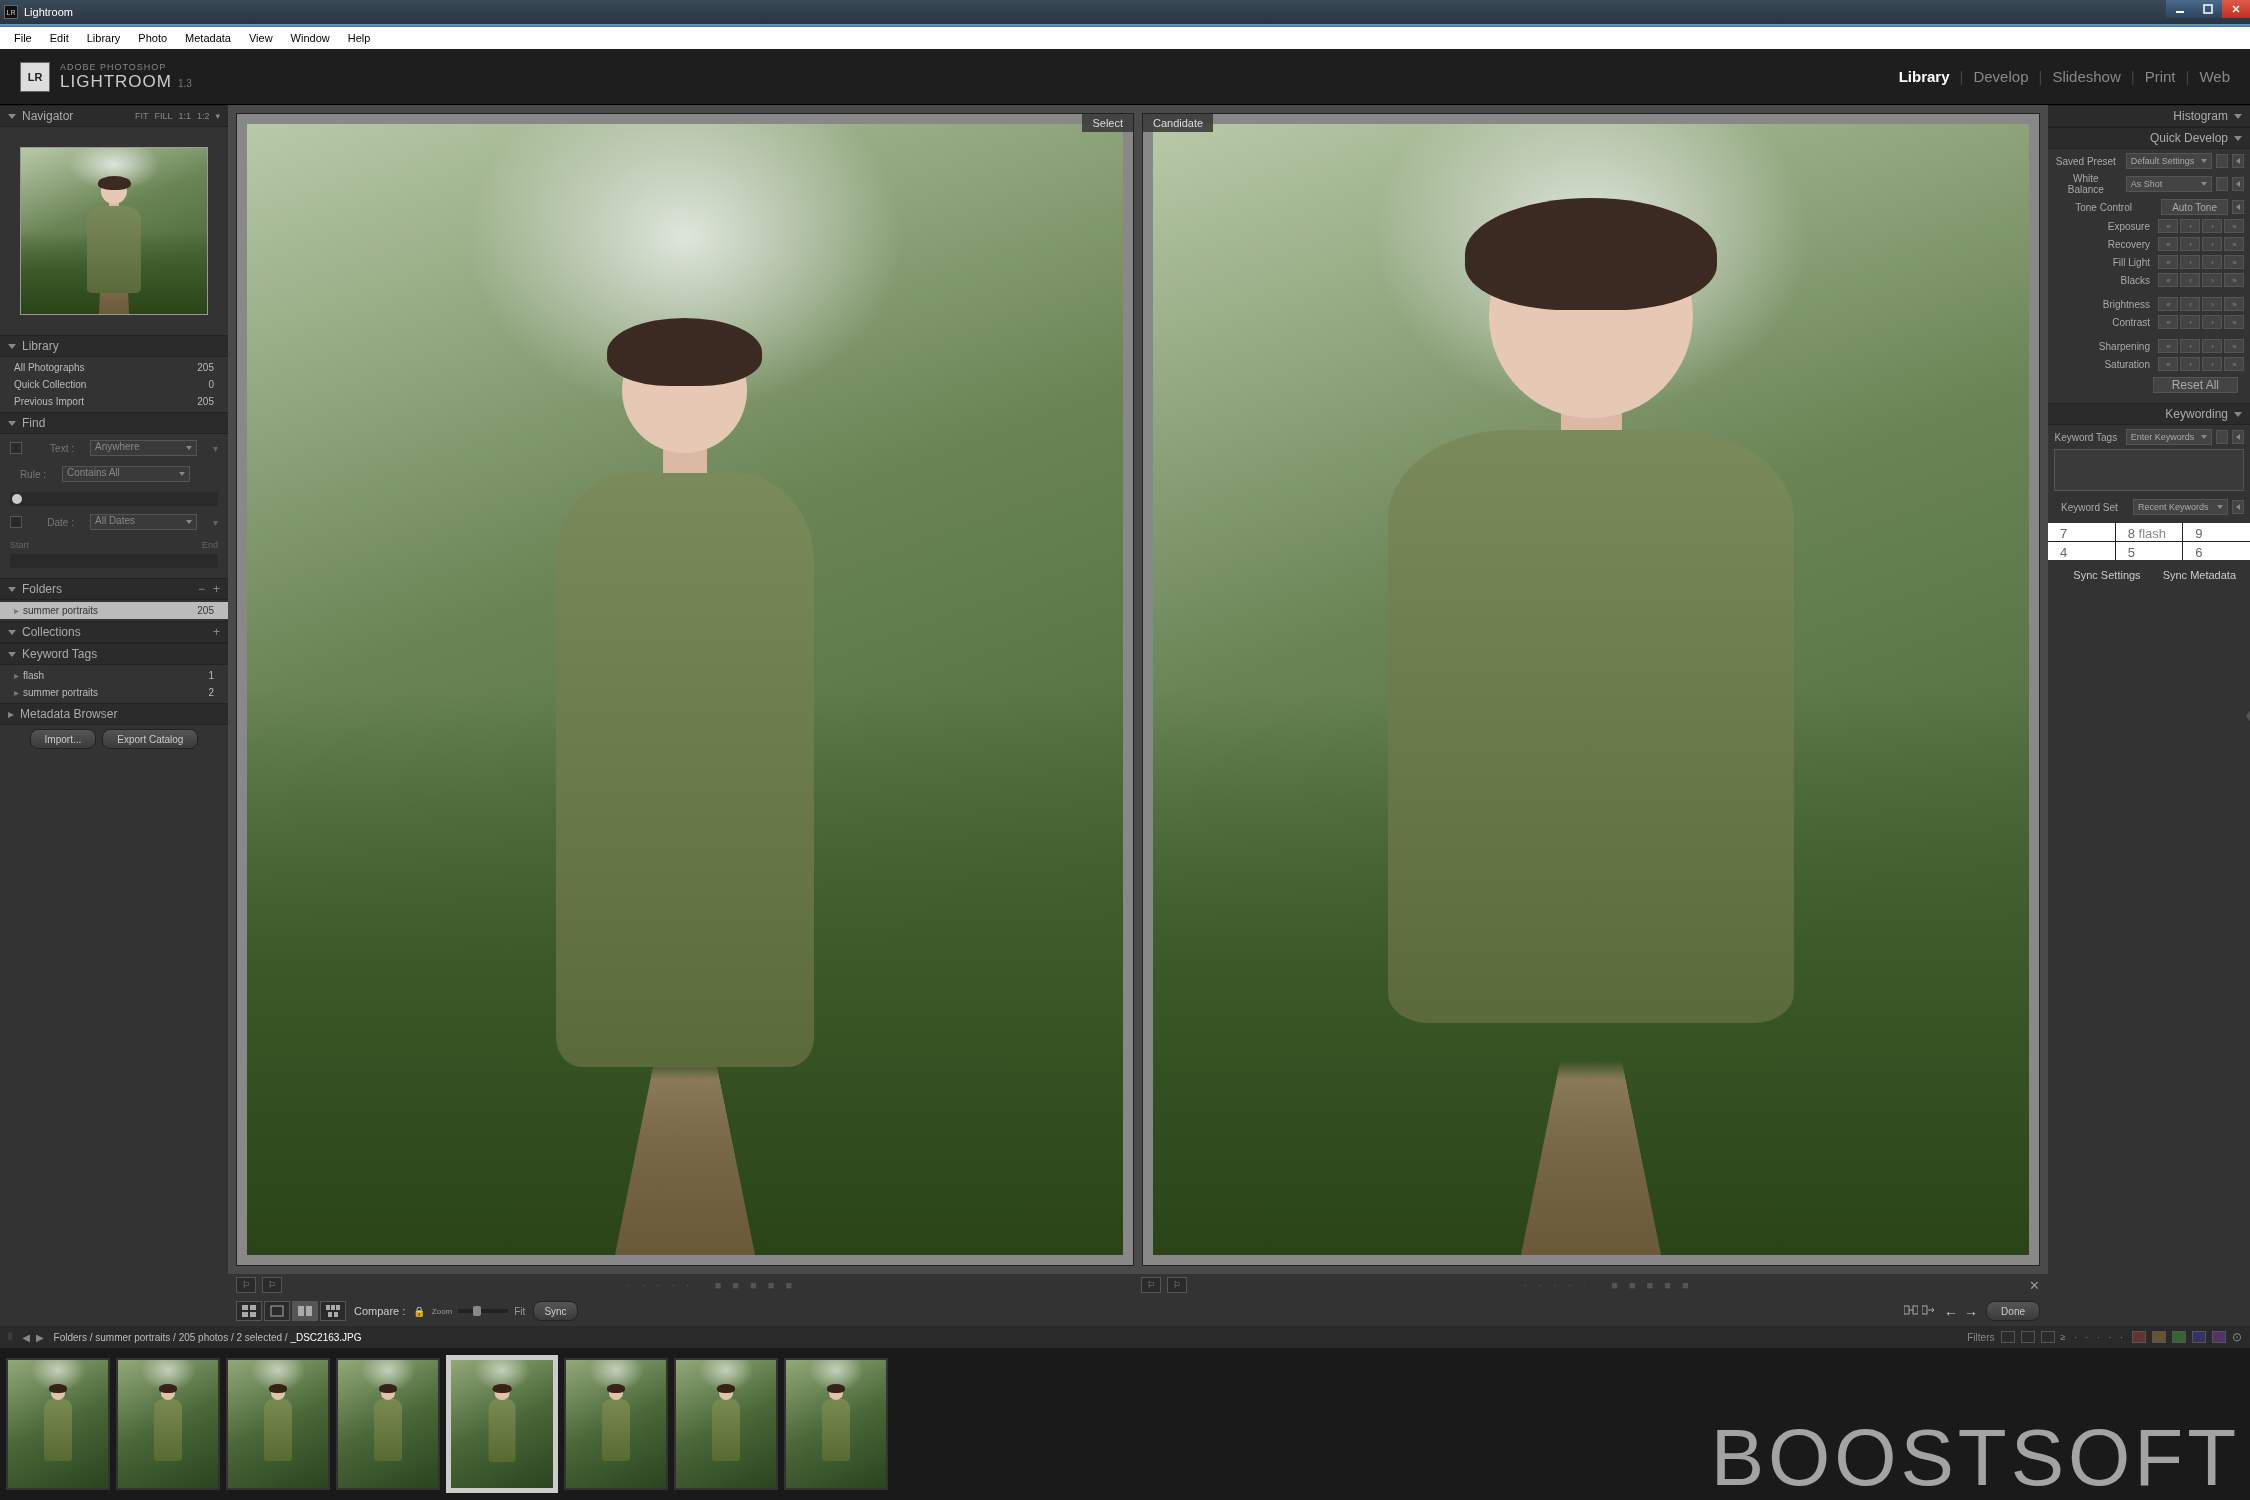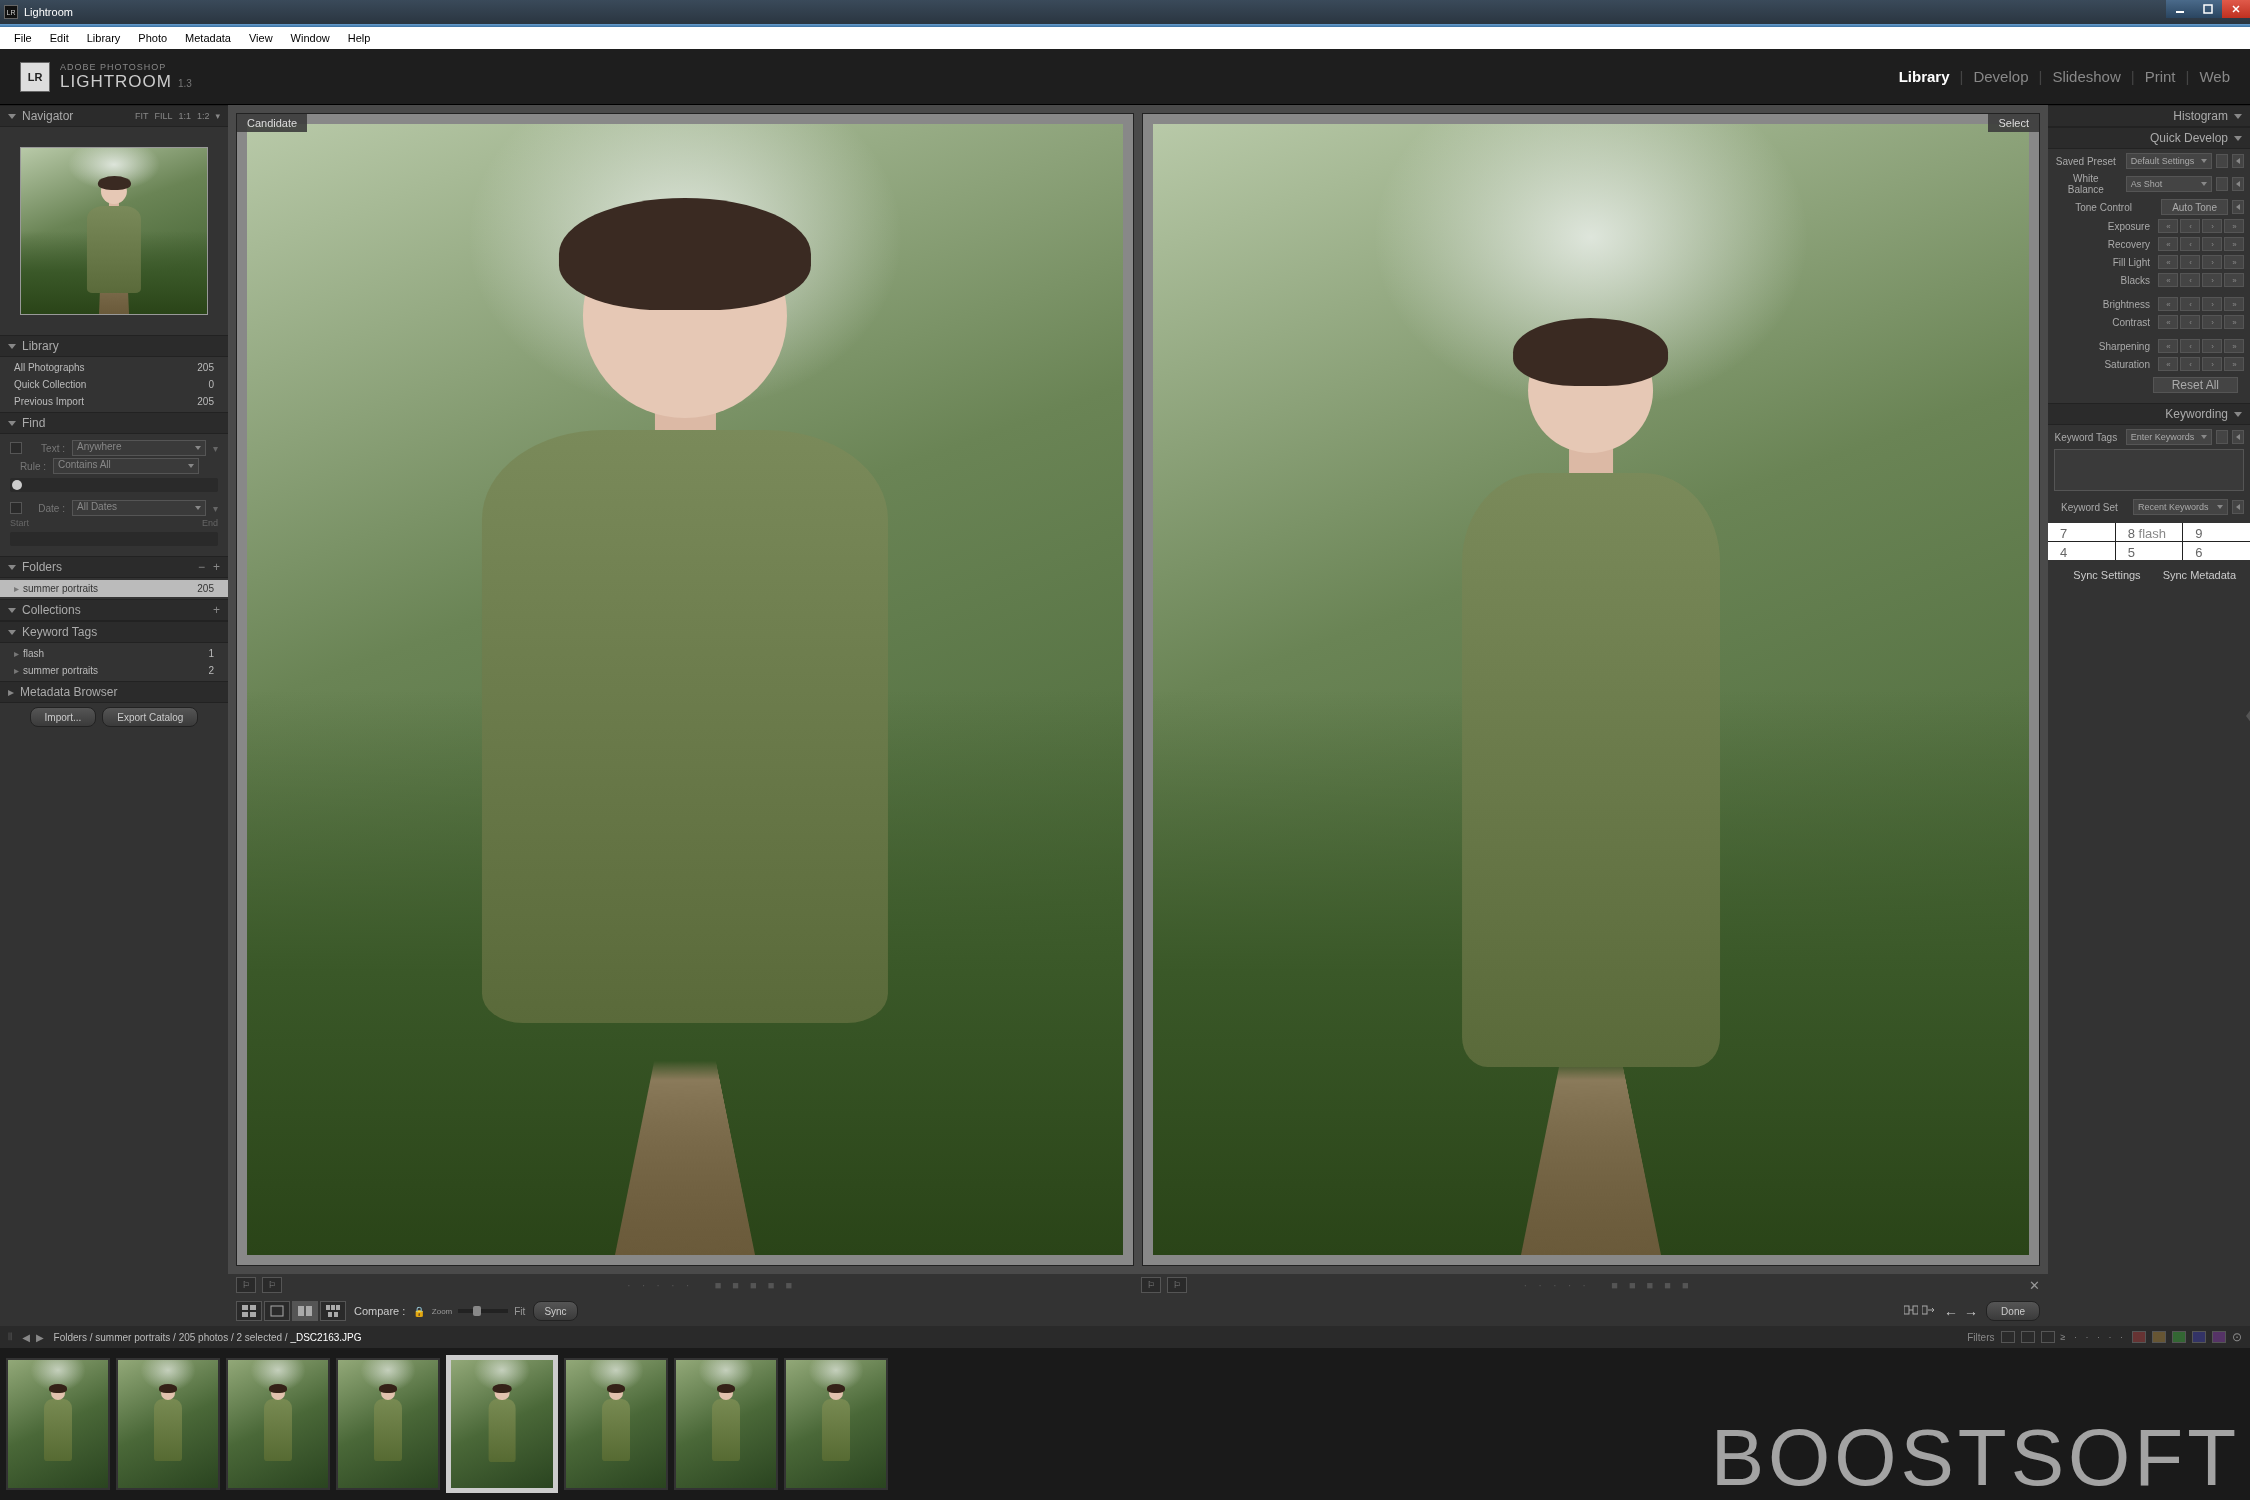--- a/index.html
+++ b/index.html
@@ -46,21 +46,21 @@
 
 .nav-thumb { padding:10px; display:flex; justify-content:center; }
 .nav-thumb .thumb { width:130px; height:168px; border:1px solid #999; }
 
 .listblock { padding:2px 0; }
 .listrow { display:flex; justify-content:space-between; padding:3px 14px; color:#bbb; font-size:10px; cursor:pointer; }
 .listrow.sel { background:#bbb; color:#333; }
 .listrow .expand { color:#777; margin-right:4px;}
 
 .findbody { padding:6px 10px; color:#888; font-size:10px;}
-.findrow { display:flex; align-items:center; gap:7px; margin-bottom:2px;}
+.findrow { display:flex; align-items:center; gap:16px; margin-bottom:10px;}
 .findrow .lbl { width:36px; text-align:right; color:#777;}
 .findrow select, .findrow .fake-select { flex:1; background:#3a3a3a; border:1px solid #555; color:#888; height:16px; font-size:10px; padding:0 4px; position:relative;}
 .fake-select::after { content:""; position:absolute; right:4px; top:5px; border-left:3px solid transparent; border-right:3px solid transparent; border-top:4px solid #888;}
 .findrow .sq { width:12px; height:12px; border:1px solid #555; background:#2a2a2a;}
 .find-slider { height:14px; background:#2a2a2a; border-radius:2px; margin:4px 0; position:relative;}
 .find-slider .knob { width:10px; height:10px; background:#ccc; border-radius:50%; position:absolute; left:2px; top:2px;}
 .find-range { display:flex; justify-content:space-between; color:#666; font-size:9px;}
 
 .compare-view { flex:1; display:flex; gap:8px; padding:8px; background:#4a4a4a; min-height:0;}
 .compare-pane { flex:1; background:#888; border:1px solid #222; position:relative; display:flex;}
@@ -327,45 +327,45 @@
         </div>
 
       <div class="main-toolbar" style="height:28px;padding:0 6px;justify-content:center;gap:6px;">
         <div class="pillbtn">Import...</div>
         <div class="pillbtn">Export Catalog</div>
       </div>
     </div>
 
     <div class="centerarea">
       <div class="compare-view">
+        <div class="compare-pane">
+          <div class="label">Select</div>
+          <div class="photo">
+              <div class="photo-grass"></div>
+              <div class="photo-path"></div>
+              <div class="person">
+                <div class="head">
+                  <div class="hair"></div>
+                </div>
+                <div class="neck"></div>
+                <div class="body"></div>
+              </div>
+            </div>
+        </div>
         <div class="compare-pane cand">
           <div class="label">Candidate</div>
           <div class="photo">
               <div class="photo-grass"></div>
               <div class="photo-path"></div>
               <div class="person" style="top:8%;width:58%">
                 <div class="head" style="width:40%;padding-bottom:40%">
                   <div class="hair"></div>
                 </div>
                 <div class="neck"></div>
                 <div class="body" style="width:80%"></div>
-              </div>
-            </div>
-        </div>
-        <div class="compare-pane">
-          <div class="label">Select</div>
-          <div class="photo">
-              <div class="photo-grass"></div>
-              <div class="photo-path"></div>
-              <div class="person">
-                <div class="head">
-                  <div class="hair"></div>
-                </div>
-                <div class="neck"></div>
-                <div class="body"></div>
               </div>
             </div>
         </div>
       </div>
 
       <div class="compare-toolbar">
         <div class="ct-half">
           <div class="ct-btn">⚐</div>
           <div class="ct-btn">⚐</div>
           <span class="ct-dots">· · · · ·&nbsp;&nbsp;&nbsp;■ ■ ■ ■ ■</span>

